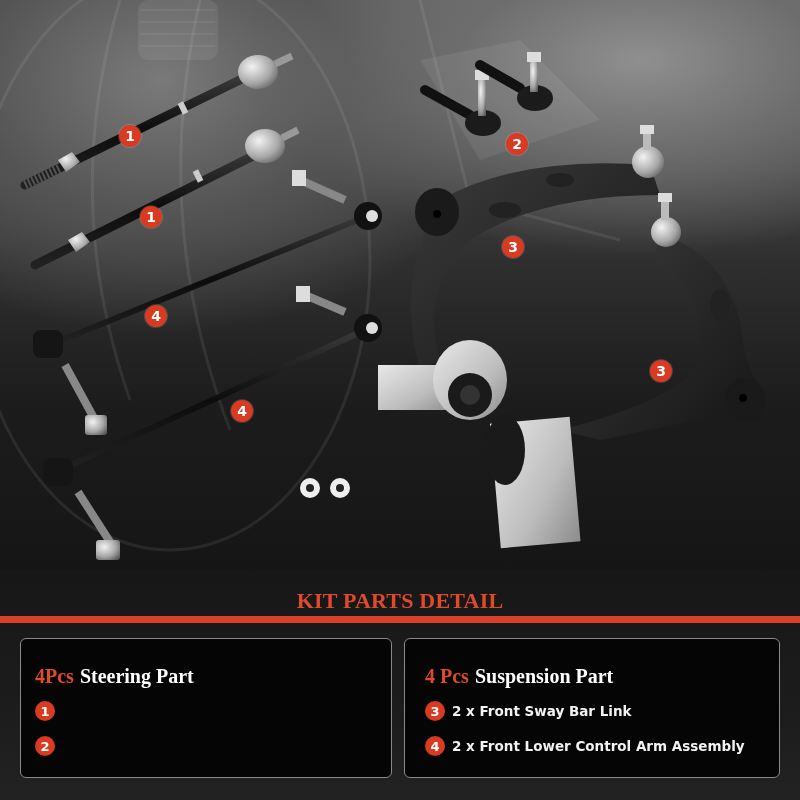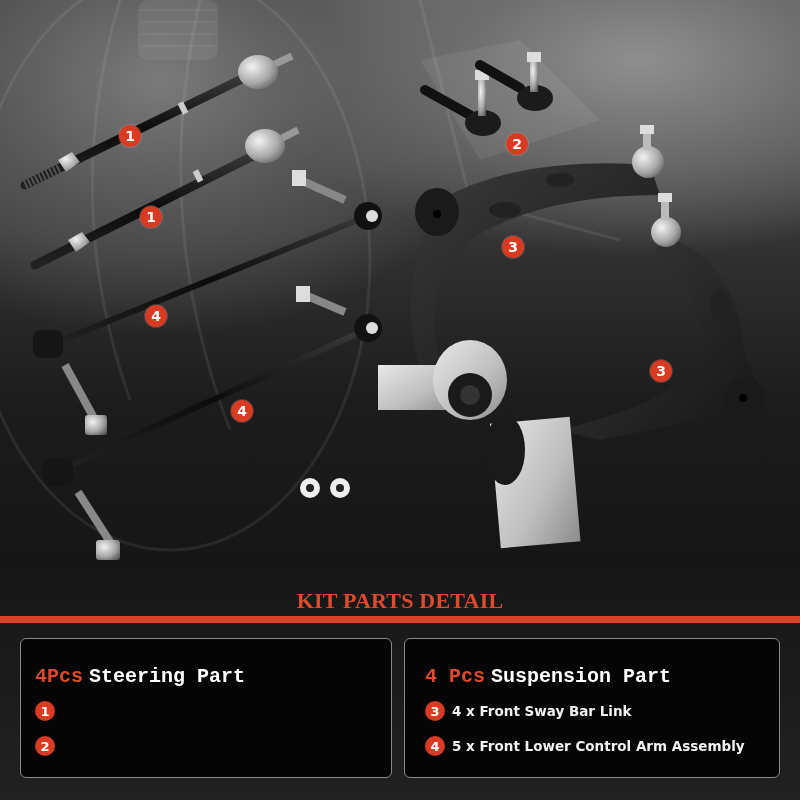--- a/index.html
+++ b/index.html
@@ -39,21 +39,21 @@
     position: absolute; left: 0; top: 46px; width: 800px; height: 7px; background: #d94128;
   }
   .card {
     position: absolute; top: 68px; height: 140px; border: 1.5px solid #8a8a8a;
     border-radius: 6px; background: #050505;
   }
   .card.left { left: 20px; width: 372px; }
   .card.right { left: 404px; width: 376px; }
   .card-title {
     position: absolute; left: 14px; top: 26px; font-weight: 700; font-size: 20px;
-    color: #fff; font-family: Liberation Mono, monospace; white-space: nowrap;
+    color: #fff; font-family: Liberation Serif, serif; white-space: nowrap;
   }
   .card-title .qty { color: #e04a2c; margin-right: 6px; }
   .item {
     position: absolute; left: 14px; display: flex; align-items: center; gap: 7px;
     color: #f2f2f2; font-size: 13.5px; font-weight: 700; white-space: nowrap;
     font-family: "DejaVu Sans", sans-serif;
   }
   .item .num {
     width: 20px; height: 20px; border-radius: 50%; background: #d83a22; color: #fff;
     font-size: 13px; font-weight: 700; display: flex; align-items: center; justify-content: center;
@@ -215,20 +215,20 @@
       <span class="num">2</span>
     </div>
   </div>
 
   <div class="card right">
     <div class="card-title" style="left:20px;">
       <span class="qty">4 Pcs</span><span>Suspension Part</span>
     </div>
     <div class="item i1" style="left:20px;">
       <span class="num">3</span>
-      <span>4 x Front Sway Bar Link</span>
+      <span>2 x Front Sway Bar Link</span>
     </div>
     <div class="item i2" style="left:20px;">
       <span class="num">4</span>
-      <span>5 x Front Lower Control Arm Assembly</span>
+      <span>2 x Front Lower Control Arm Assembly</span>
     </div>
   </div>
 </div>
 
 </body></html>

